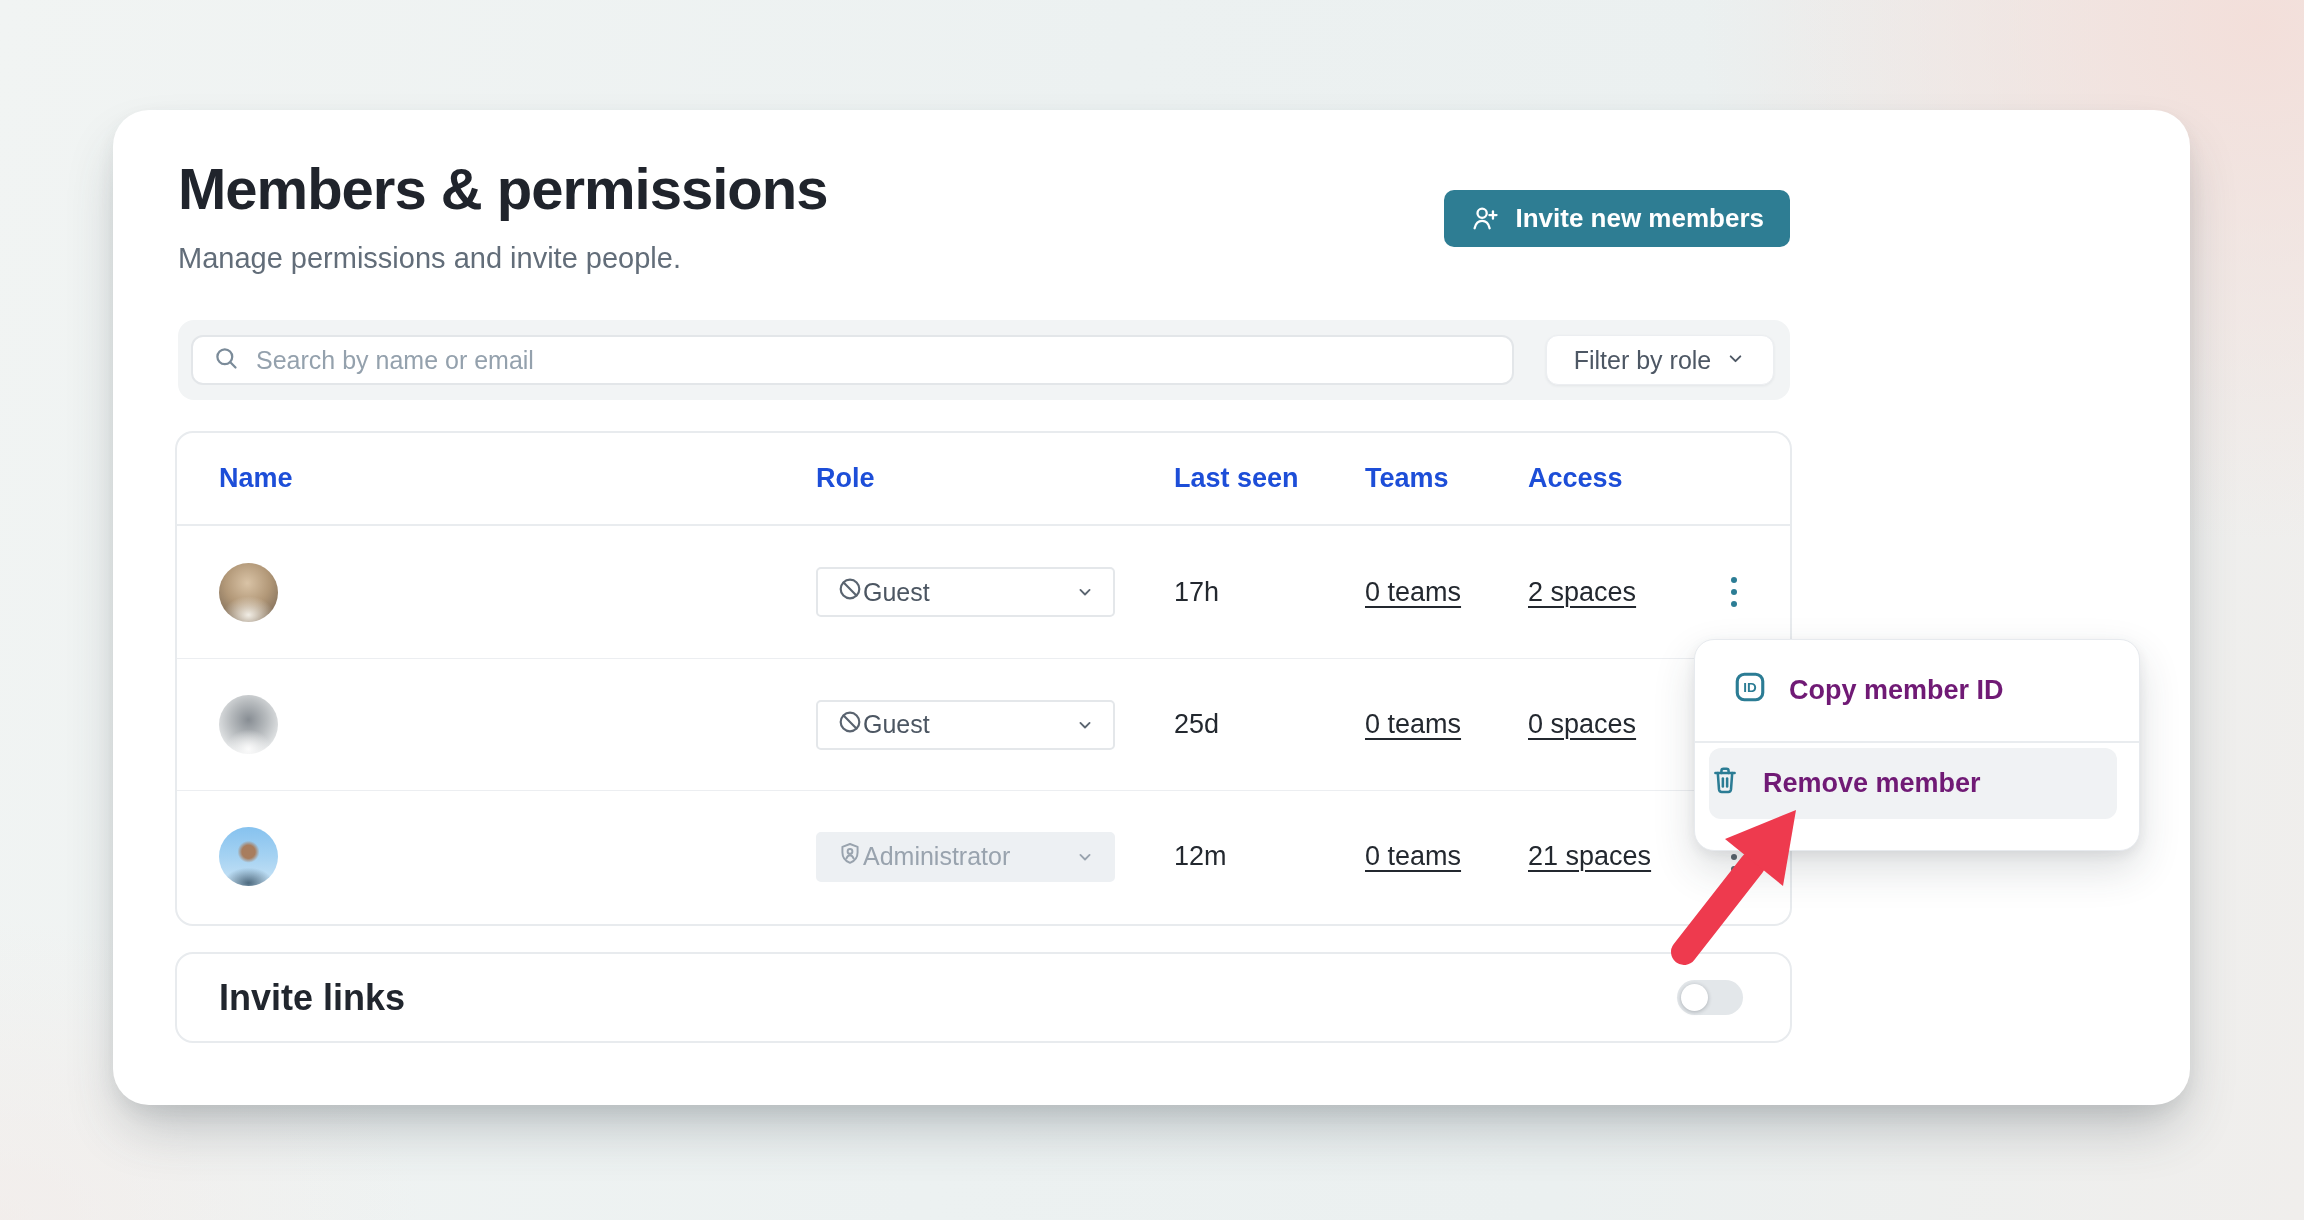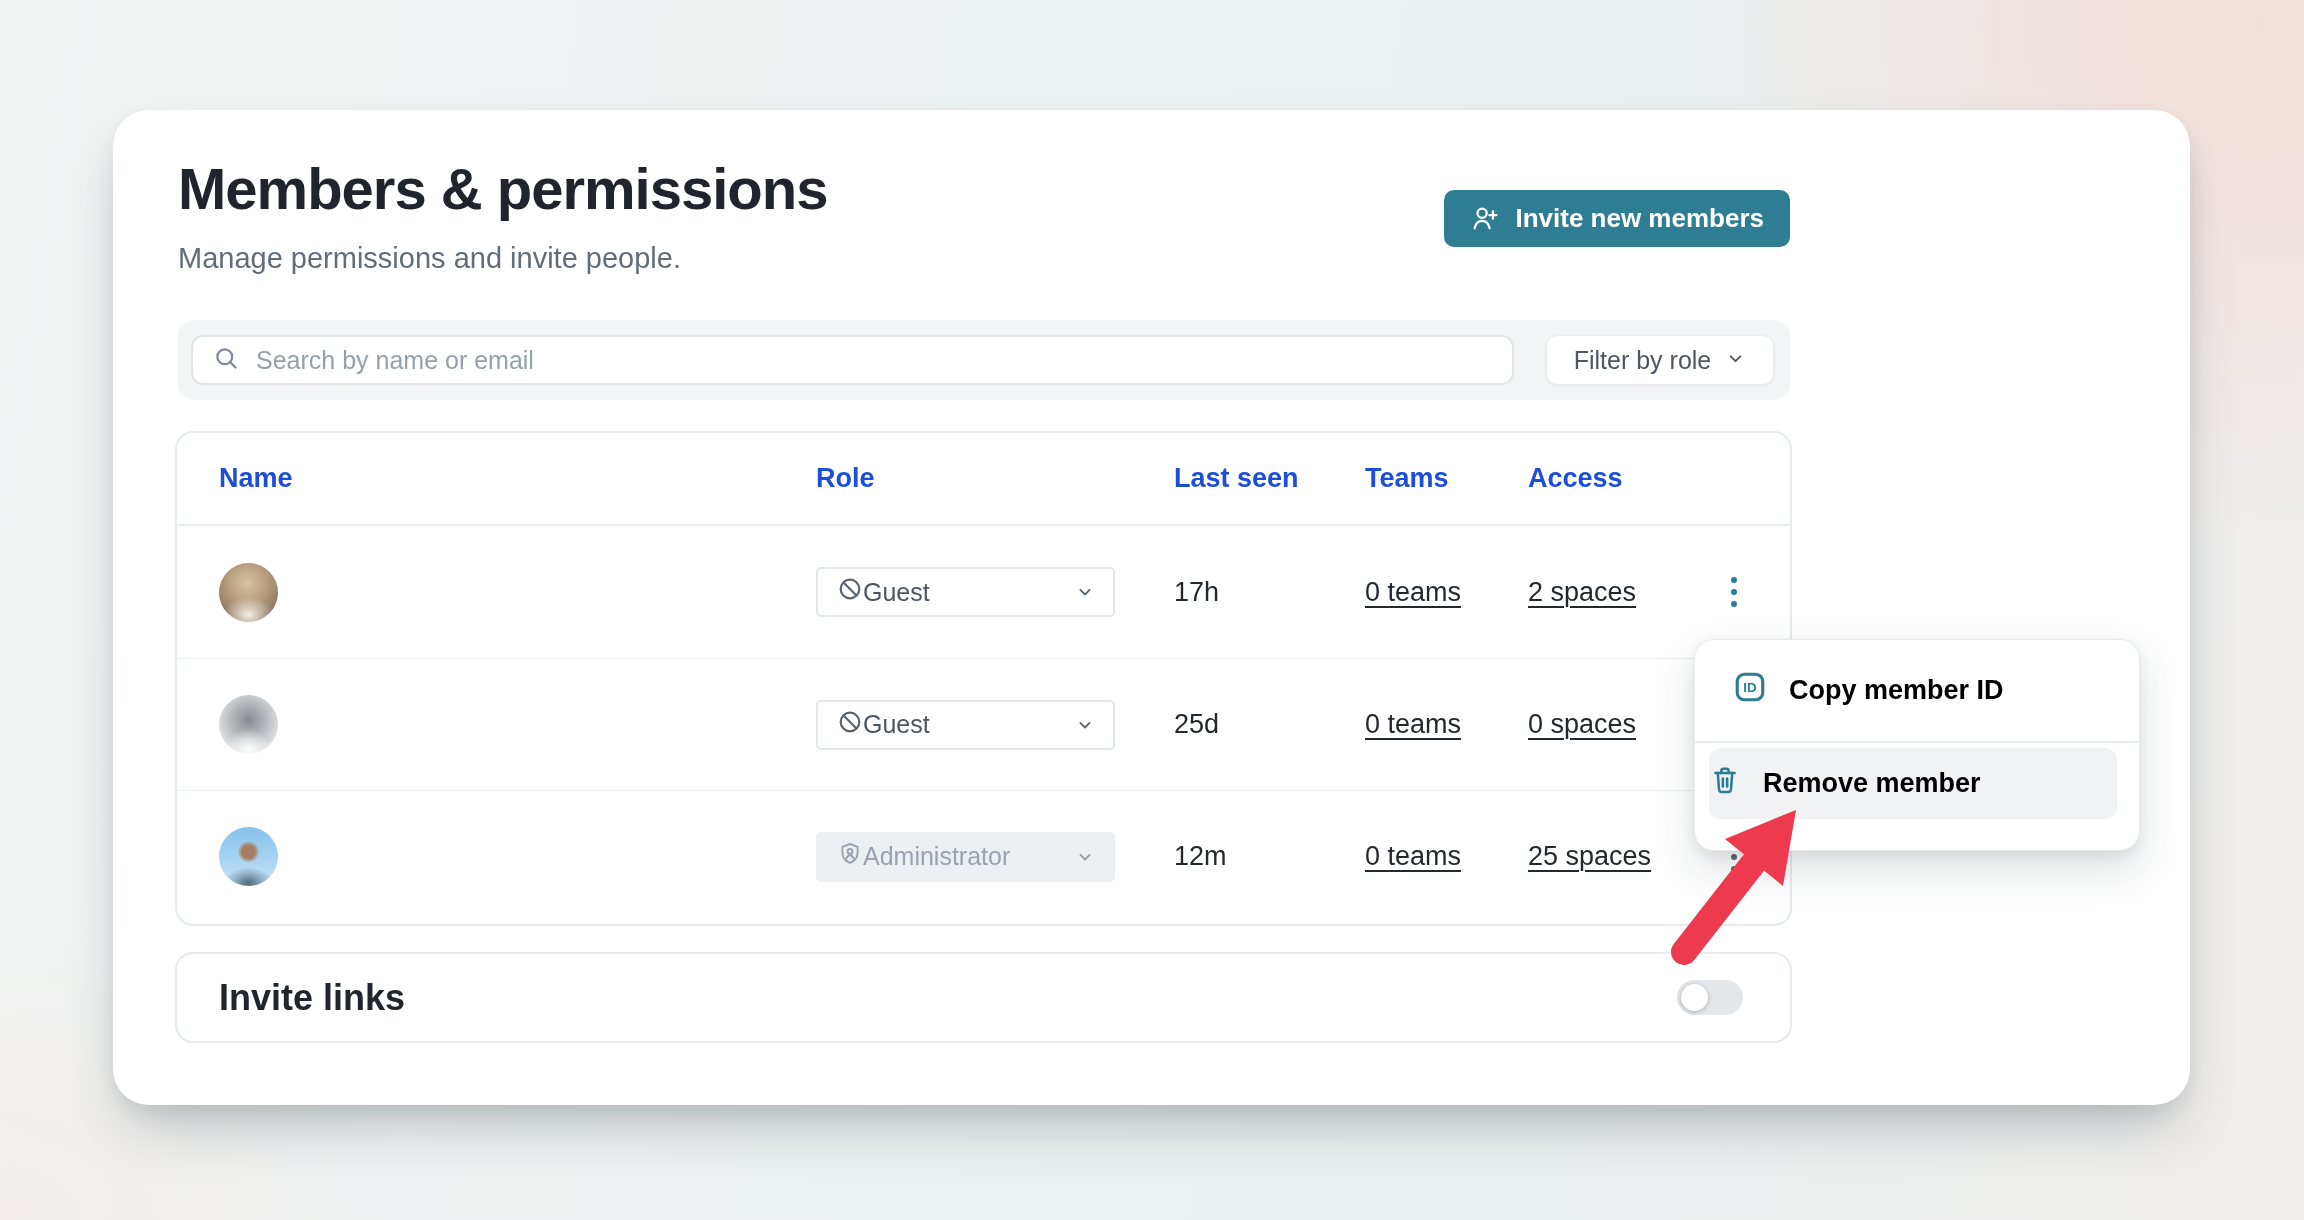--- a/index.html
+++ b/index.html
@@ -118,21 +118,21 @@
     background:#fff; box-shadow:0 1px 4px rgba(20,30,40,.28);
   }
   
   .popup{
     position:absolute; left:1694px; top:639px; width:446px; height:212px;
     background:#fff; border:1px solid #e7eaee; border-radius:20px; z-index:5;
     box-shadow:0 18px 42px rgba(45,55,65,.16), 0 4px 12px rgba(45,55,65,.08);
   }
   .menu-item{
     display:flex; align-items:center; gap:22px; cursor:pointer;
-    font-size:27px; font-weight:600; color:#000000;
+    font-size:27px; font-weight:600; color:#701a75;
   }
   .mi-copy{ height:101px; padding-left:38px; }
   .menu-sep{ height:2px; background:#e9ecef; }
   .mi-remove-wrap{ padding:5px 22px 0 14px; }
   .mi-remove{ height:71px; background:#f0f2f4; border-radius:12px; }
   
   .arrow-svg{ position:absolute; left:1600px; top:780px; z-index:6; }
 </style>
 </head>
 <body>
@@ -261,21 +261,21 @@
             <span>Administrator</span>
             <span class="chev">
               <svg width="20" height="20" viewBox="0 0 24 24" fill="none" stroke="#99a3ae" stroke-width="2.2" stroke-linecap="round" stroke-linejoin="round">
                   <path d="M6.5 9.5 12 15l5.5-5.5"></path>
                 </svg>
             </span>
           </button>
         </div>
         <div class="cell-text">12m</div>
         <div><a class="cell-link">0 teams</a></div>
-        <div><a class="cell-link">25 spaces</a></div>
+        <div><a class="cell-link">21 spaces</a></div>
         <div>
             <button class="kebab-btn">
               <span class="dots"></span>
             </button>
           </div>
       </div>
     </div>
 
     <div class="invite-links">
       <span class="invite-links-label">Invite links</span>

